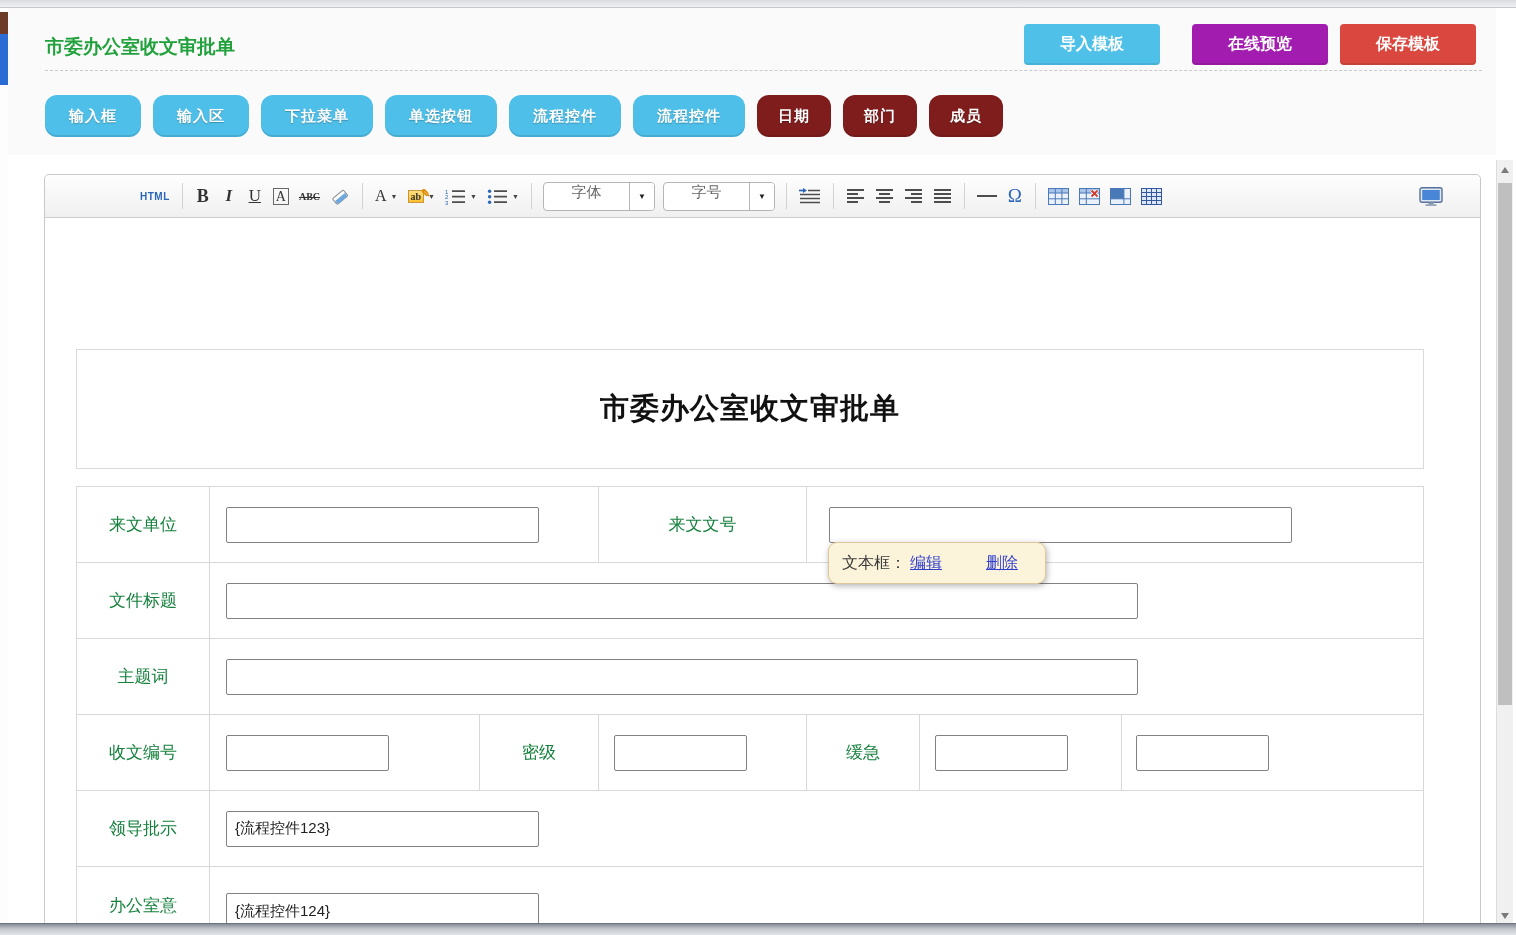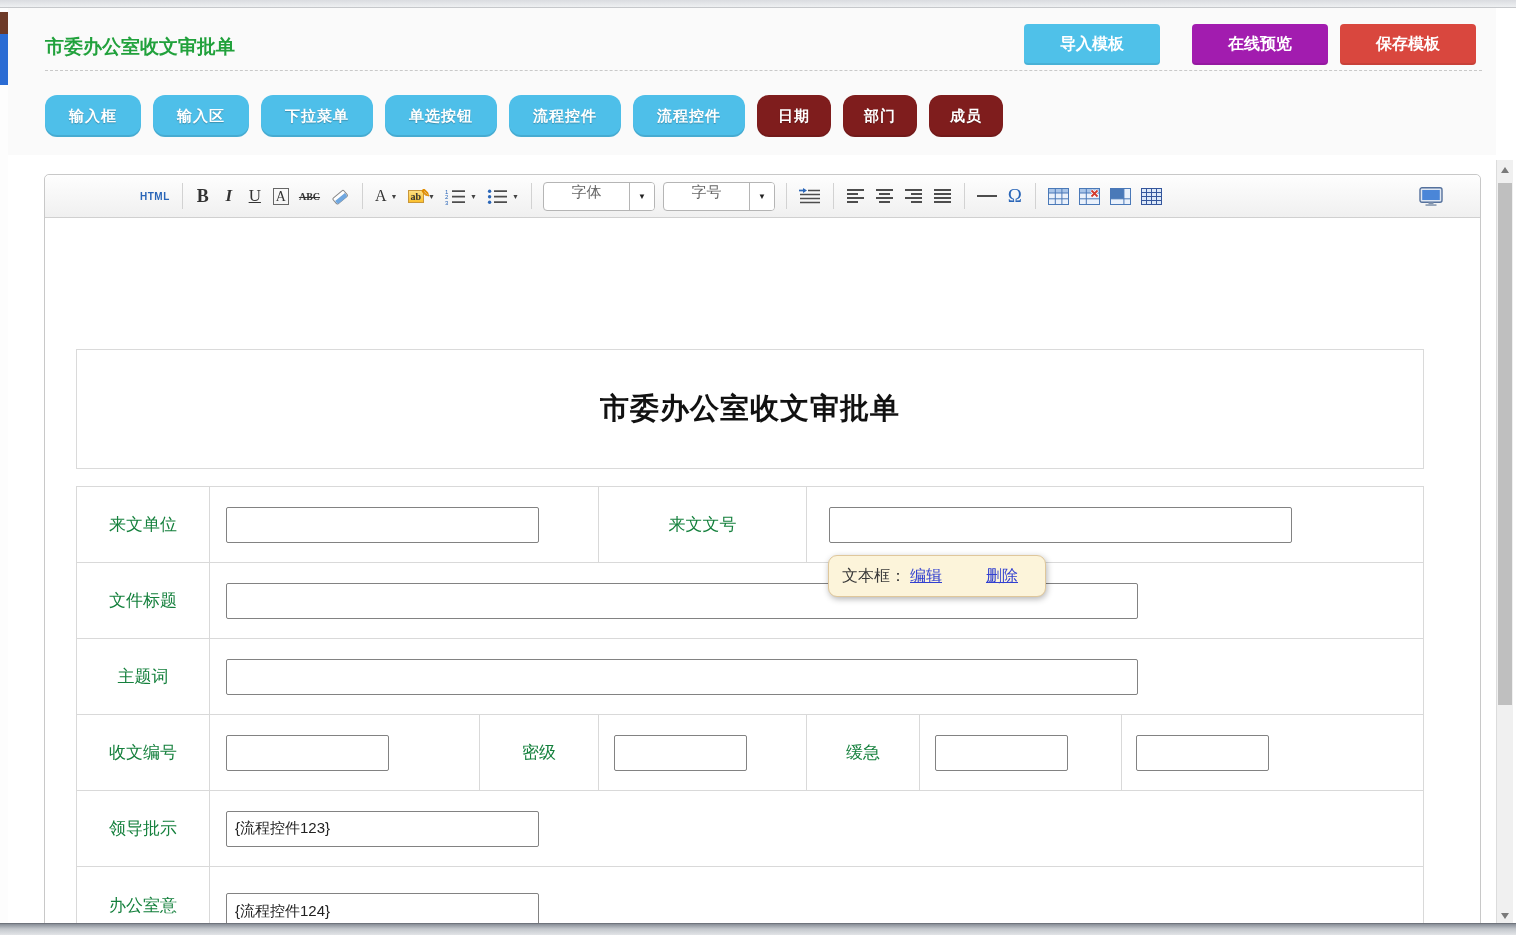--- a/index.html
+++ b/index.html
@@ -73,21 +73,21 @@
   .ft-row { display:flex; height:76px; border-bottom:1px solid #d9d9d9; }
   .ft-row:last-child { border-bottom:none; }
   .ft-cell { border-right:1px solid #d9d9d9; display:flex; align-items:center; }
   .ft-cell:last-child { border-right:none; }
   .ft-label { justify-content:center; font-size:17px; color:#15803d; }
   .w-label  { width:133px; }
   .f-input { height:36px; border:1px solid #828282; border-radius:2px; background:#fff;
              font:15px "Liberation Sans",sans-serif; color:#222; padding:0 8px; }
 
   
-  .tooltip { position:absolute; left:783px; top:337px; width:218px; height:42px; z-index:5;
+  .tooltip { position:absolute; left:783px; top:324px; width:218px; height:42px; z-index:5;
              background:#fcf4da; border:1px solid #dfc79b; border-radius:9px;
              box-shadow:1px 2px 6px rgba(0,0,0,.3); display:flex; align-items:center; padding:0 13px;
              font:16px "Liberation Serif","DejaVu Serif",serif; color:#3a3a3a; }
   .tooltip a { color:#3240d0; text-decoration:underline; cursor:pointer;
                font-family:"Liberation Serif","DejaVu Serif",serif; }
   .tt-edit { margin-left:4px; }
   .tt-del  { margin-left:44px; }
 
   
   .scrollbar { position:absolute; left:1496px; top:160px; width:17px; height:775px;

